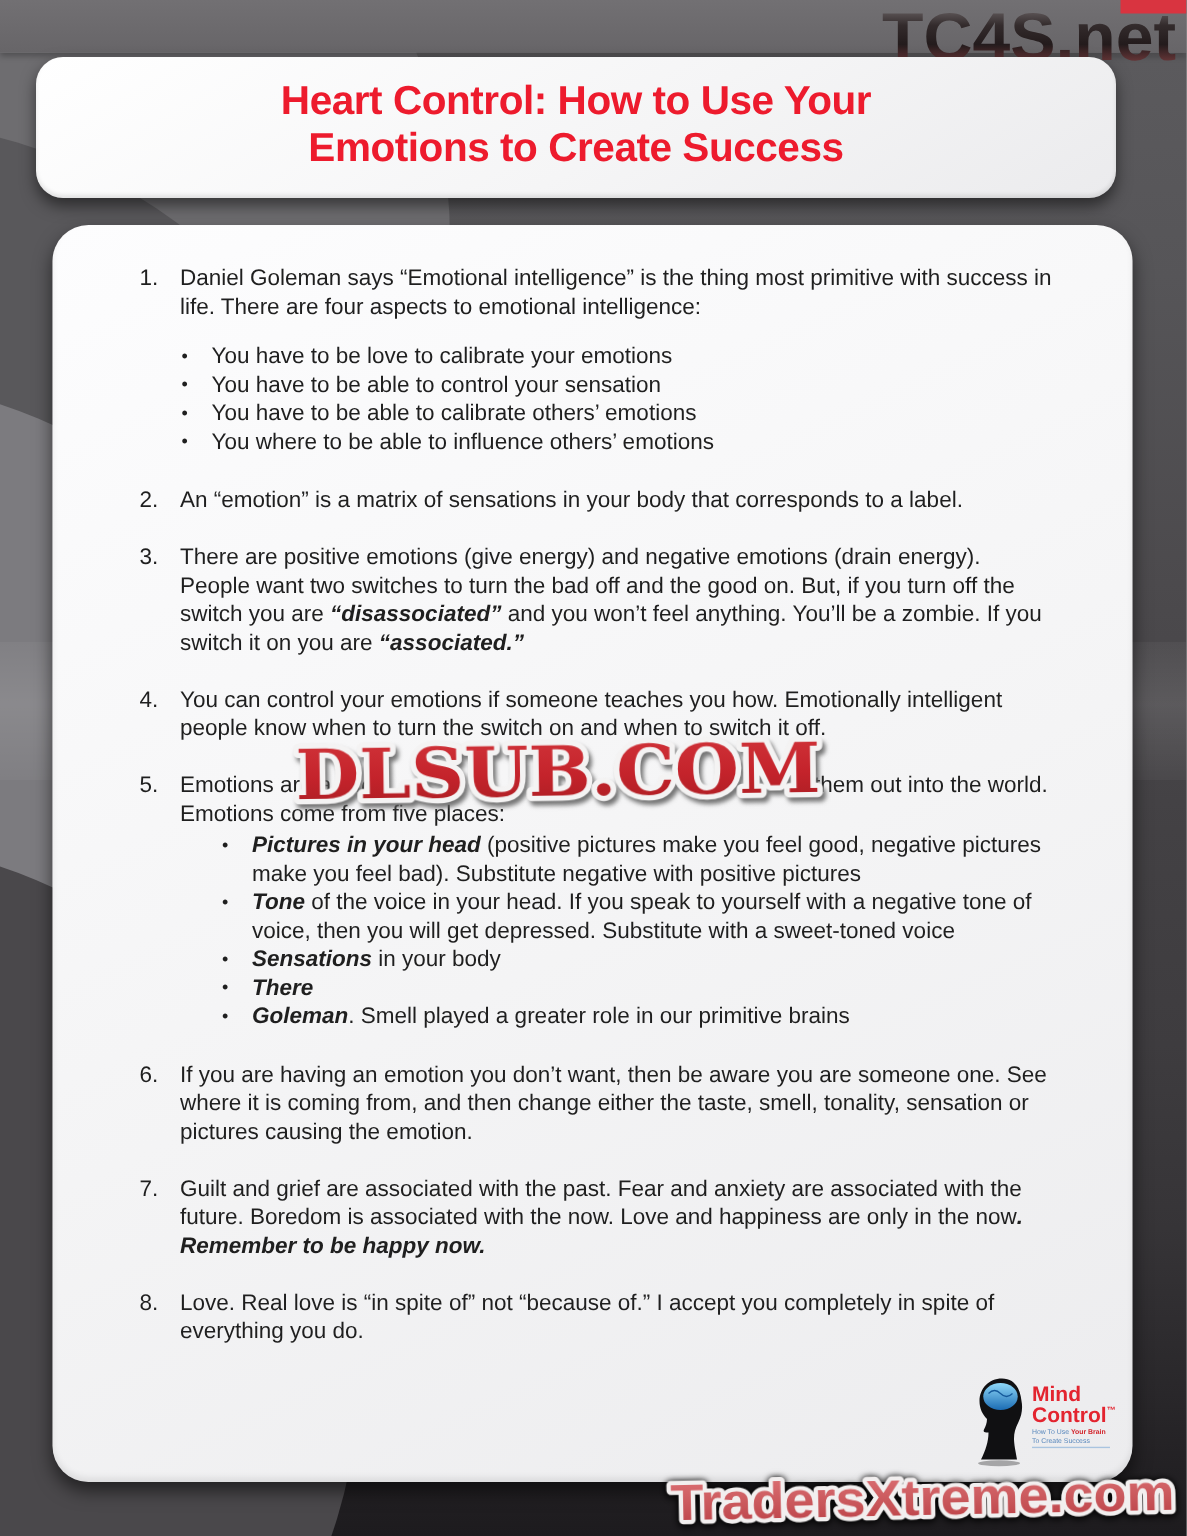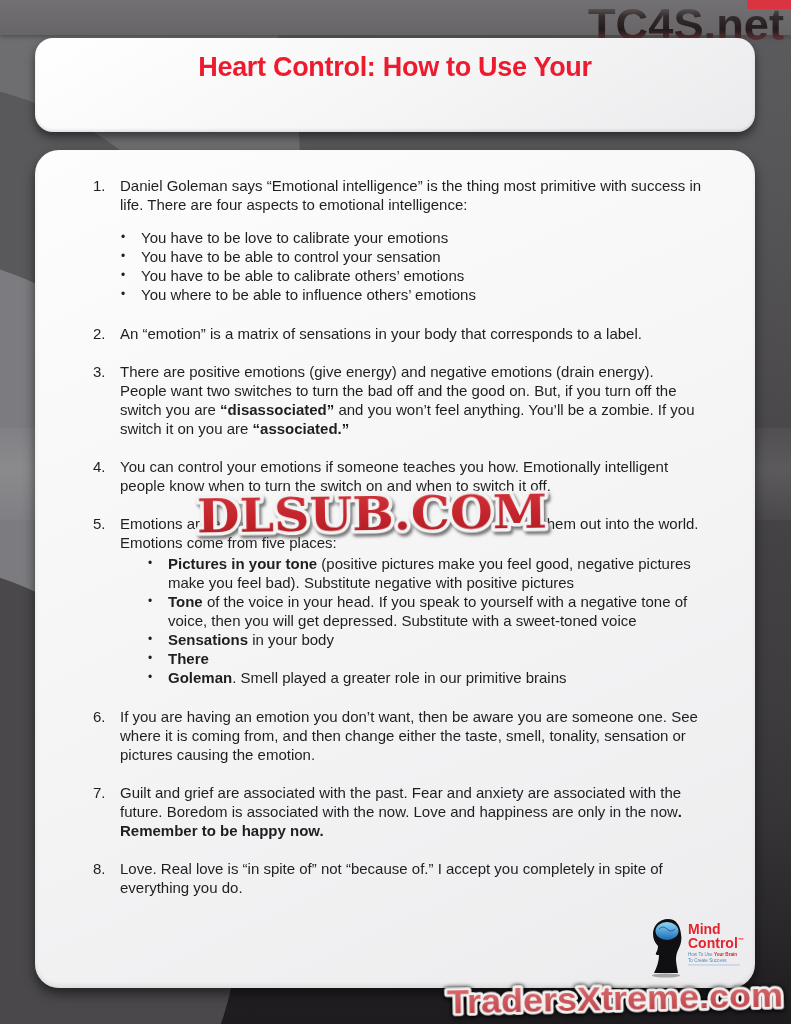--- a/index.html
+++ b/index.html
@@ -18,40 +18,40 @@
   .c4 { left:-460px; top:560px; width:700px; height:700px; background:#4a484b; }
   .band { position:absolute; left:0; right:0; top:428px; height:92px;
     background:linear-gradient(180deg,rgba(255,255,255,0.04),rgba(255,255,255,0.11) 45%,rgba(255,255,255,0.03)); }
   .top-band { position:absolute; top:0; left:0; width:100%; height:35px;
     background:linear-gradient(180deg,#727073,#676568);
     box-shadow:0 2px 4px rgba(0,0,0,0.28); }
   .corner-accent { position:absolute; top:0; right:0; width:44px; height:9px; background:#d93440; }
 
   .site-logo { position:absolute; top:-2px; right:2px; width:205px; height:56px; }
 
-  .header-card { position:absolute; left:35px; top:38px; width:720px; height:94px;
+  .header-card { position:absolute; left:24px; top:38px; width:720px; height:94px;
     border-radius:18px;
     background:linear-gradient(150deg,#ffffff 0%,#f5f5f6 55%,#ebebed 100%);
     box-shadow:0 5px 10px rgba(0,0,0,0.5), inset 0 -2px 3px rgba(0,0,0,0.10);
     text-align:center; padding-top:14px; }
   .page-title { font-weight:bold; font-size:27px; line-height:31px;
     color:#ED1B2D; letter-spacing:-0.3px; }
 
   .content-card { position:absolute; left:35px; top:150px; width:720px; height:838px;
     border-radius:24px;
     background:linear-gradient(155deg,#fdfdfe 0%,#f4f4f5 55%,#ececee 100%);
     box-shadow:0 6px 12px rgba(0,0,0,0.55), inset 0 -3px 4px rgba(0,0,0,0.08); }
   .doc { position:absolute; left:58px; right:52px; top:26px;
     font-size:15px; line-height:19px; color:#1f1f1f; }
   .item { display:grid; grid-template-columns:27px 1fr; }
   .mt14 { margin-top:14px; } .mt19 { margin-top:19px; } .mt20 { margin-top:20px; } .mt2 { margin-top:2px; }
   .bullets { margin-left:28px; }
   .bullets .li { display:grid; grid-template-columns:20px 1fr; }
   .dot { font-size:12px; line-height:19px; }
-  .b { font-weight:bold; } .i { font-style:italic; }
+  .b { font-weight:bold;font-style:italic; } .i { font-style:italic; }
   .nowrap { white-space:nowrap; }
   .wm-gap { display:inline-block; width:290px; }
 
   .watermark { position:absolute; left:186px; top:483px; width:372px; height:62px;
     transform:rotate(-0.8deg);
     filter:drop-shadow(2px 3px 1.5px rgba(95,95,95,0.85)); }
 
   .mc-logo { position:absolute; left:646px; top:916px; width:104px; height:62px; }
 
   .footer-logo { position:absolute; left:440px; top:974px; width:350px; height:50px;
@@ -77,20 +77,21 @@
       <stop offset="60%" stop-color="#231b1c"></stop>
       <stop offset="85%" stop-color="#6e393b"></stop>
       <stop offset="100%" stop-color="#955052"></stop>
     </linearGradient>
   </defs>
   <text x="102" y="42" text-anchor="middle" font-family="Liberation Sans, sans-serif" font-weight="bold" font-size="45" textLength="196" lengthAdjust="spacingAndGlyphs" fill="url(#tcg)">TC4S.net</text>
 </svg>
 
 <div class="header-card">
   <div class="page-title">Heart Control: How to Use Your</div>
+  <div class="page-title">Emotions to Create Success</div>
 </div>
 
 <div class="content-card">
   <div class="doc">
 
     <div class="item">
       <span class="num">1.</span>
       <div>Daniel Goleman says “Emotional intelligence” is the thing most primitive with success in life.  There are four aspects to emotional intelligence:</div>
     </div>
 
@@ -129,21 +130,21 @@
     </div>
 
     <div class="item mt19">
       <span class="num">5.</span>
       <div>
         <div class="nowrap"><span>Emotions are a </span><span class="i">choi</span><span class="wm-gap"></span><span>them out into the world.</span></div>
         <div>Emotions come from five places:</div>
         <div class="bullets mt2">
           <div class="li">
             <span class="dot">•</span>
-            <span><span class="b">Pictures in your tone</span><span> (positive pictures make you feel good, negative pictures make you feel bad). Substitute negative with positive pictures</span></span>
+            <span><span class="b">Pictures in your head</span><span> (positive pictures make you feel good, negative pictures make you feel bad). Substitute negative with positive pictures</span></span>
           </div>
           <div class="li">
             <span class="dot">•</span>
             <span><span class="b">Tone</span><span> of the voice in your head. If you speak to yourself with a negative tone of voice, then you will get depressed. Substitute with a sweet-toned voice</span></span>
           </div>
           <div class="li">
             <span class="dot">•</span>
             <span><span class="b">Sensations</span><span> in your body</span></span>
           </div>
           <div class="li">

